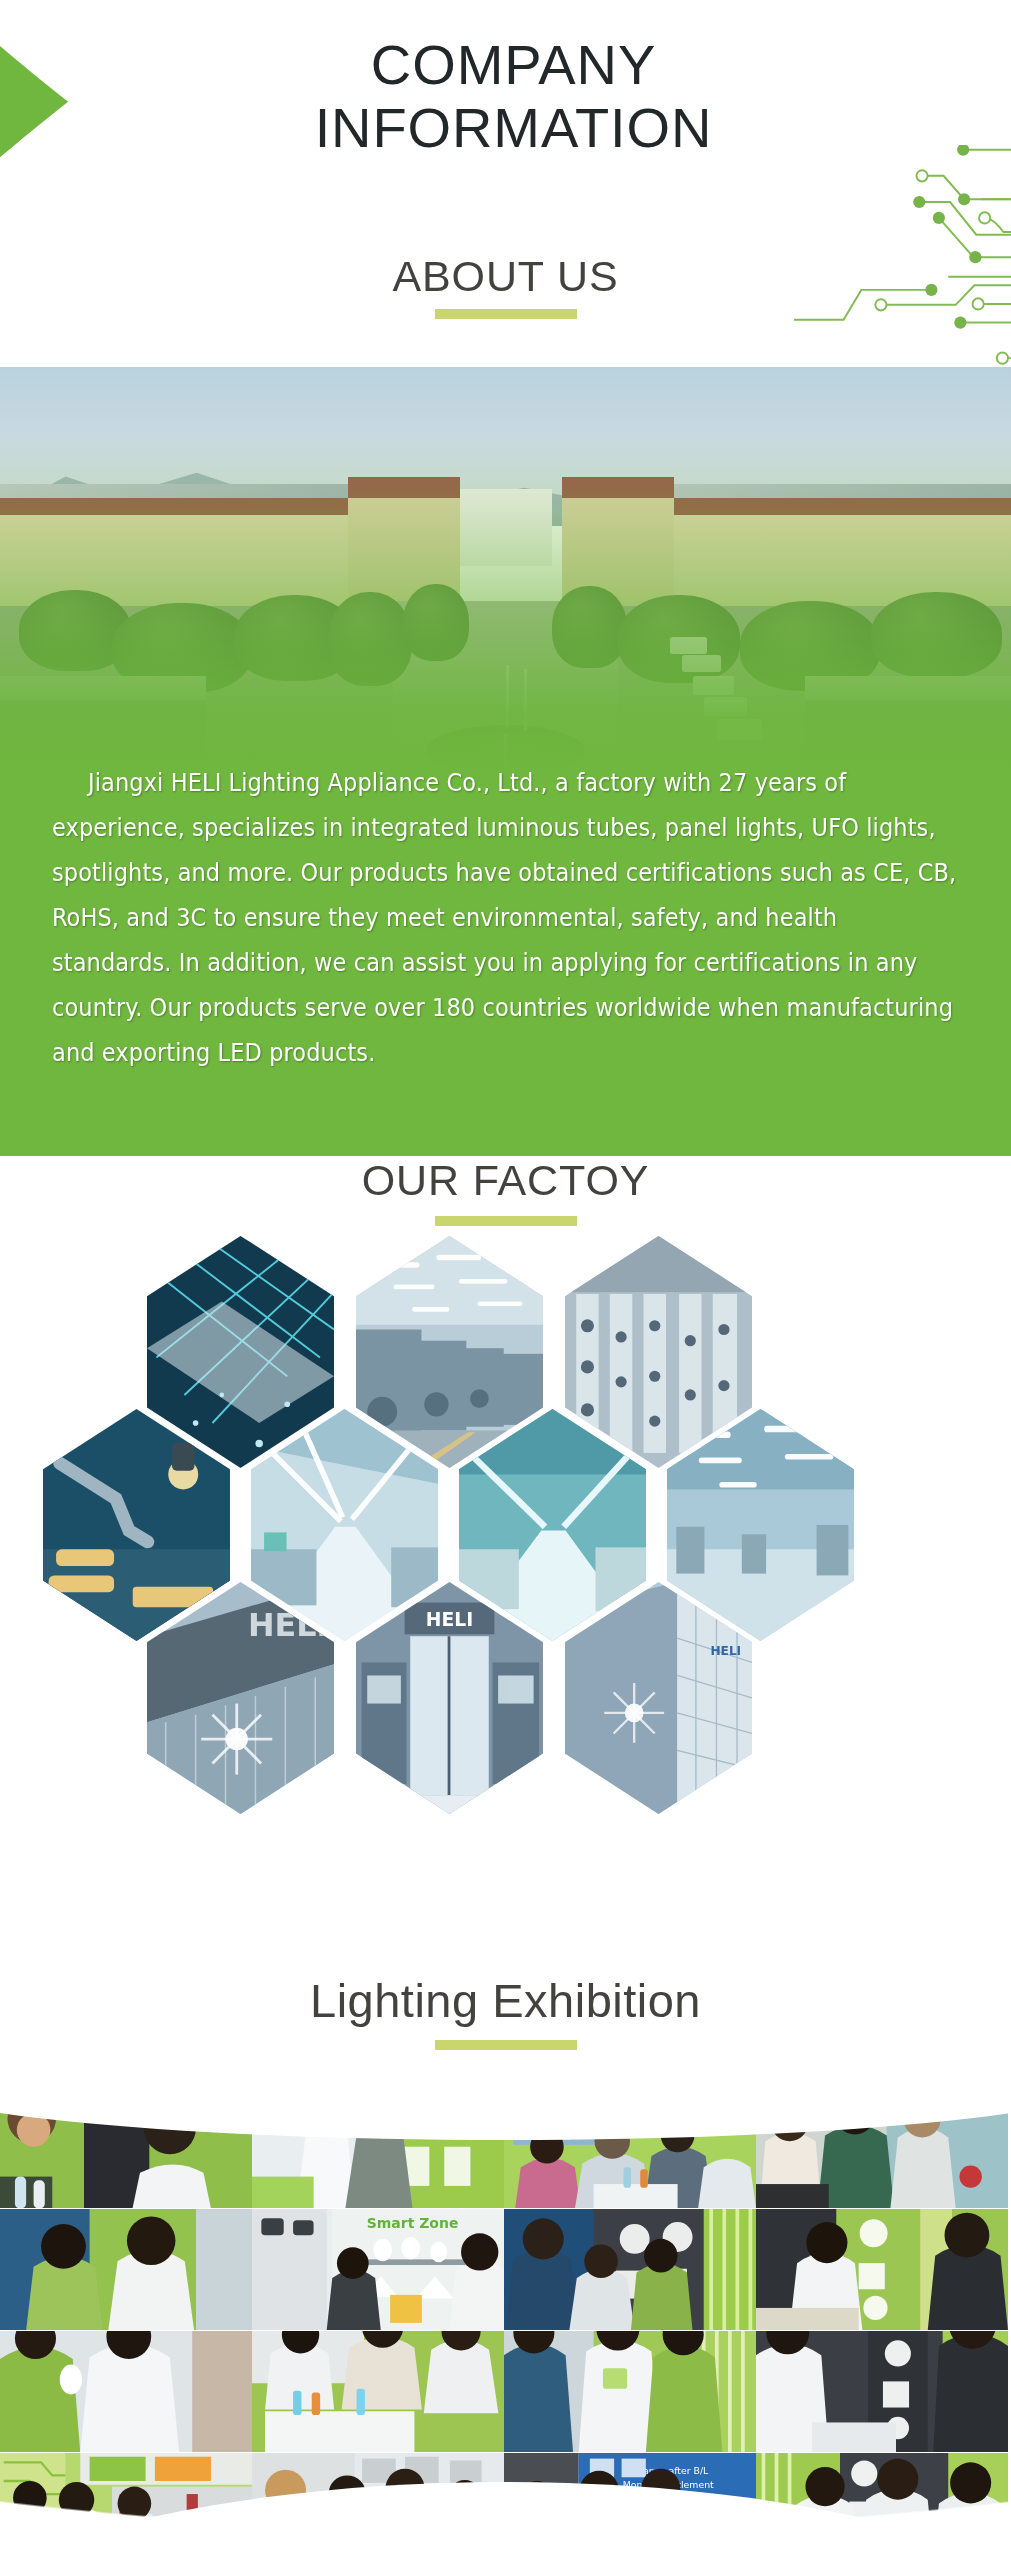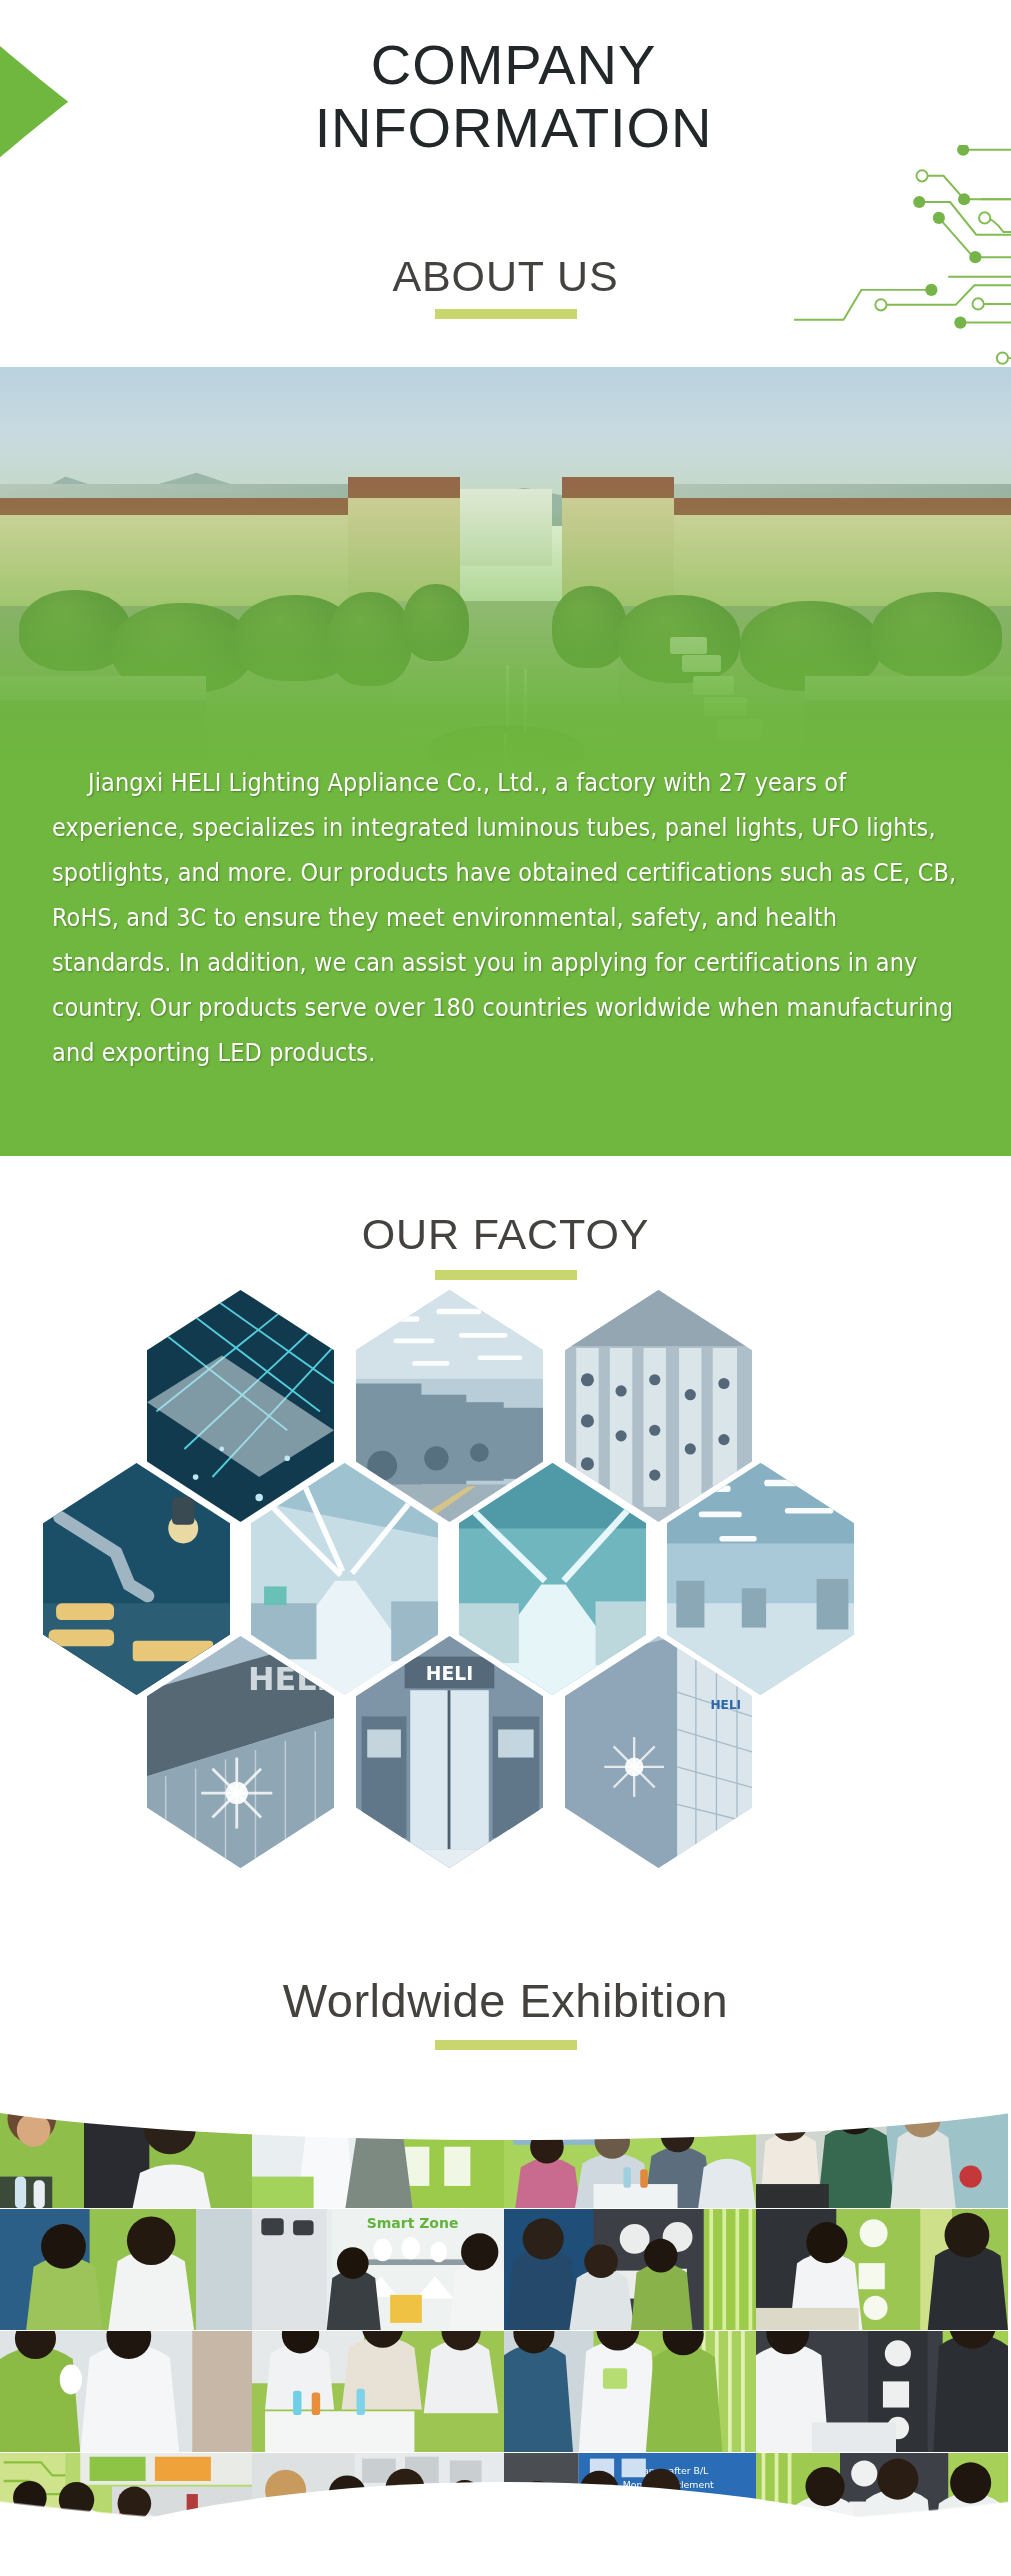--- a/index.html
+++ b/index.html
@@ -65,21 +65,21 @@
   .gate-box { position:absolute; top:309px; width:215px; height:122px; background:linear-gradient(to bottom,#c6c9c2 0 24px,#9fa29b 24px 100%); }
   .sign-board { position:absolute; left:346px; top:714px; width:318px; height:32px; background:rgba(40,84,28,.55);
                 display:flex; align-items:center; justify-content:center; }
   .sign-cn { color:#e8dd9a; font-size:16px; letter-spacing:6.6px; font-family:"DejaVu Sans", sans-serif; }
   .cars { position:absolute; background:#e6e8e7; border-radius:2.8px; }
   .pole { position:absolute; width:2.8px; background:#cfd2cb; }
   .flag { position:absolute; width:2.8px; height:62px; background:#dfe2dc; }
 
   
   .factory { position:relative; width:1011px; height:808px; background:#fff; }
-  .sec-head { width:1011px; text-align:center; padding-top:54px; }
+  .sec-head { width:1011px; text-align:center; }
   .sec-head .t { font-size:43px; color:#44423e; font-weight:400; letter-spacing:0.9px; }
   .hexwrap { position:relative; width:1011px; height:618px; margin-top:9.4px; }
   .hex {
     position:absolute; width:187px; height:232px;
     clip-path:polygon(50% 0%, 100% 26%, 100% 74%, 50% 100%, 0% 74%, 0% 26%);
     overflow:hidden;
   }
   .hex .img { position:absolute; inset:0; }
 
   
@@ -445,21 +445,21 @@
             <path d="M52 118 L96 162"></path>
             <path d="M96 118 L52 162"></path>
         </g>
       </svg>
     </div>
   </div>
 </div>
 
 <div class="exhibition">
   <div class="exh-head">
-    <div class="t">Worldwide Exhibition</div>
+    <div class="t">Lighting Exhibition</div>
     <div class="accent-bar"></div>
   </div>
 
   <div class="exh-grid-mask">
     <div class="exh-grid">
 
       <div class="exh-cell">
         <svg class="ph" viewBox="0 0 270 130" preserveAspectRatio="none">
           <rect width="270" height="130" fill="#8fbe4a"></rect>
             <rect x="90" width="70" height="130" fill="#2a2b30"></rect>

